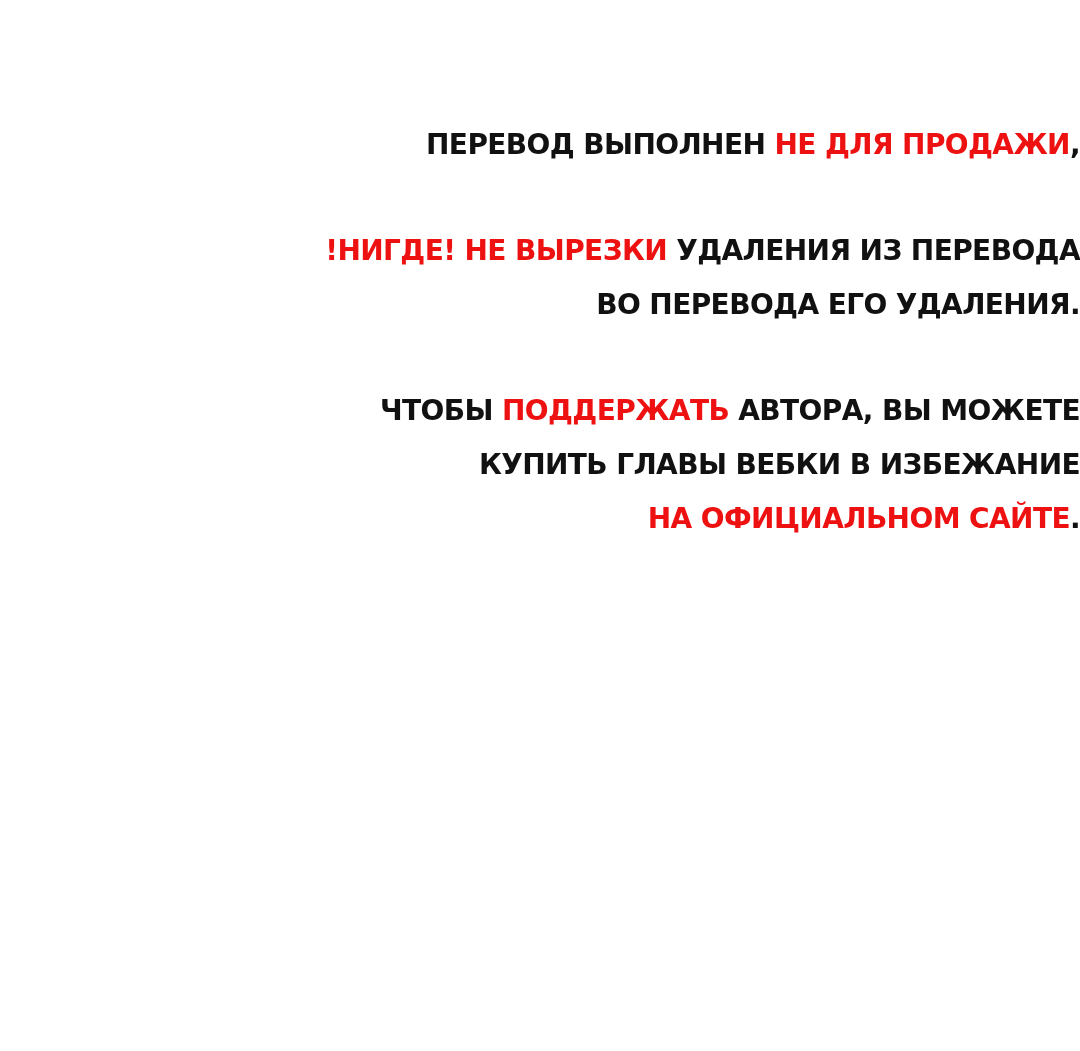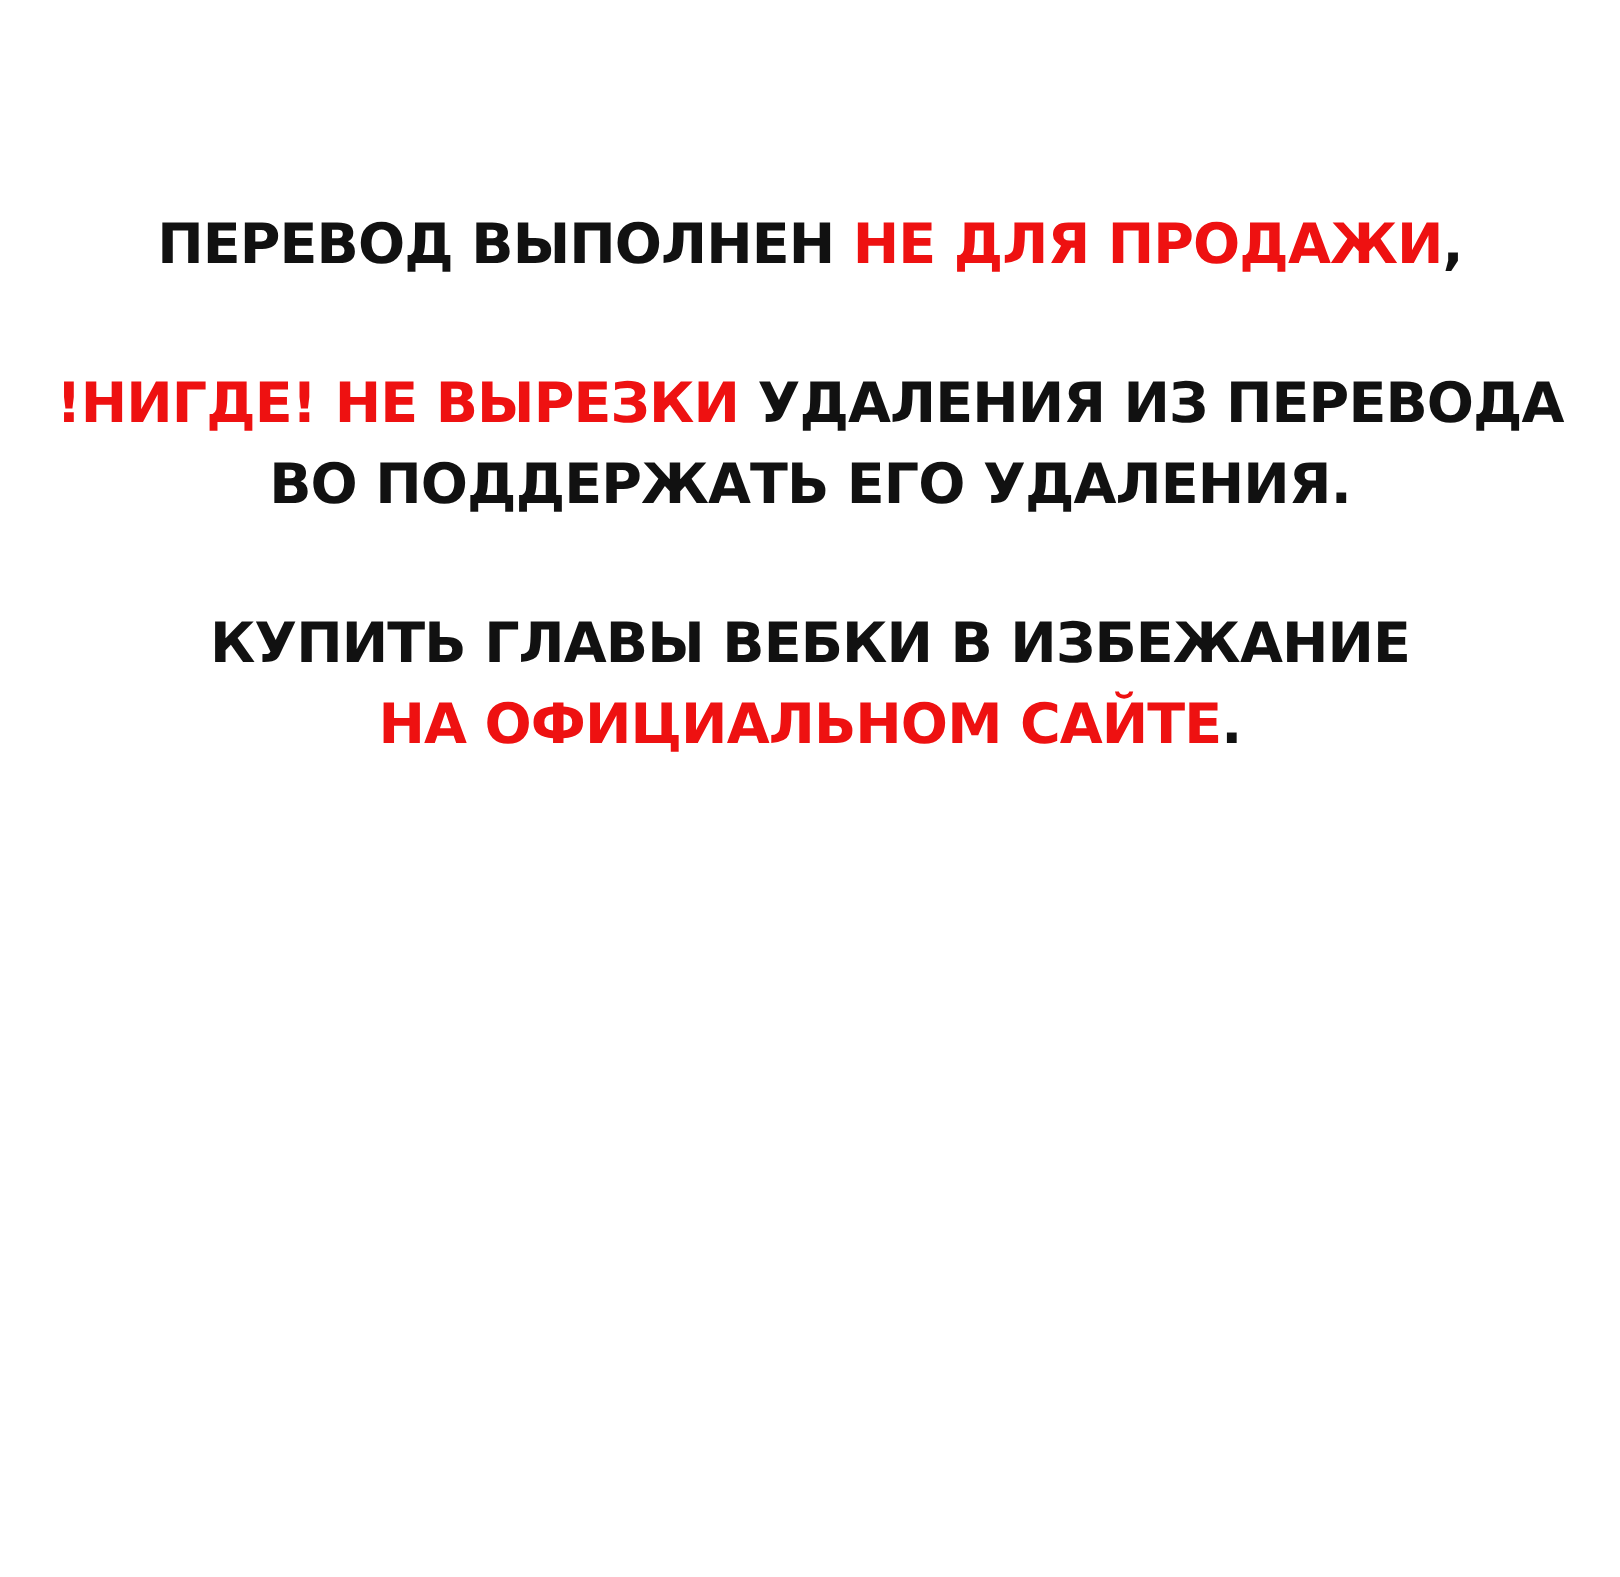--- a/index.html
+++ b/index.html
@@ -9,27 +9,27 @@
   }
   .canvas {
     position: relative;
     width: 1080px;
     height: 1051px;
     background: #ffffff;
     overflow: hidden;
   }
   .text-block {
     position: absolute;
-    top: 136px;
+    top: 118px;
     left: 0;
     width: 100%;
-    text-align: center;
+    text-align: right;
     font-family: "DejaVu Sans", sans-serif;
     font-weight: bold;
-    font-size: 37px;
+    font-size: 28px;
     line-height: 54px;
     letter-spacing: -0.6px;
     color: #111111;
   }
   .paragraph {
     margin: 0 0 52px 0;
   }
   .line {
     white-space: nowrap;
   }
@@ -40,20 +40,21 @@
 </head>
 <body>
 
 <div class="canvas">
   <div class="text-block" id="text-block">
       <div class="paragraph">
         <div class="line"><span class="seg">ПЕРЕВОД ВЫПОЛНЕН </span><span class="seg red">НЕ ДЛЯ ПРОДАЖИ</span><span class="seg">,</span></div>
       </div>
       <div class="paragraph">
         <div class="line"><span class="seg red italic">!НИГДЕ!</span><span class="seg red"> </span><span class="seg red">НЕ ВЫРЕЗКИ</span><span class="seg"> УДАЛЕНИЯ ИЗ ПЕРЕВОДА</span></div>
-        <div class="line"><span class="seg">ВО ПОДДЕРЖАТЬ ЕГО УДАЛЕНИЯ.</span></div>
+        <div class="line"><span class="seg">ВО ПЕРЕВОДА ЕГО УДАЛЕНИЯ.</span></div>
       </div>
       <div class="paragraph">
+        <div class="line"><span class="seg">ЧТОБЫ </span><span class="seg red">ПОДДЕРЖАТЬ</span><span class="seg"> АВТОРА, ВЫ МОЖЕТЕ</span></div>
         <div class="line"><span class="seg">КУПИТЬ ГЛАВЫ ВЕБКИ В ИЗБЕЖАНИЕ</span></div>
         <div class="line"><span class="seg red">НА ОФИЦИАЛЬНОМ САЙТЕ</span><span class="seg">.</span></div>
       </div>
     </div>
 </div>
 
 </body></html>

